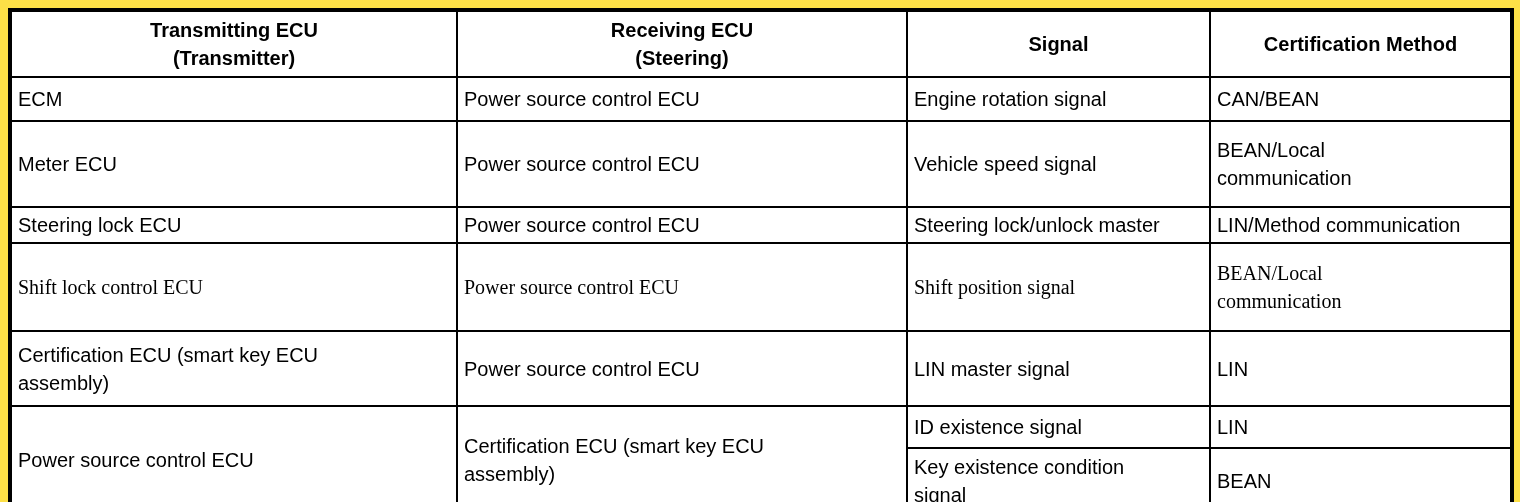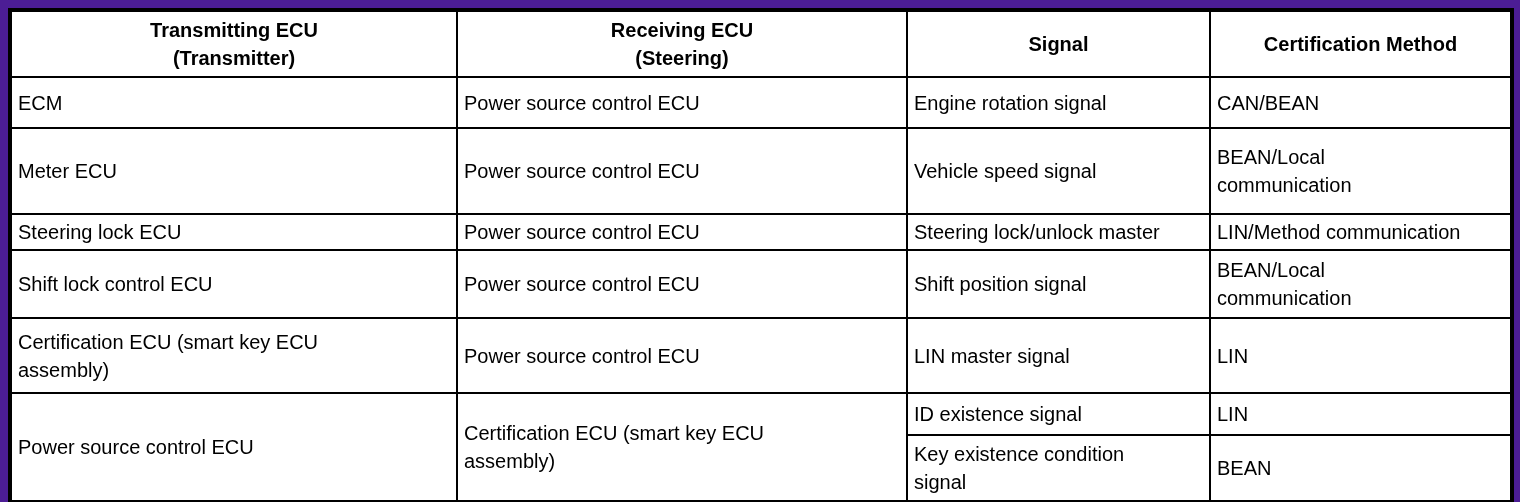--- a/index.html
+++ b/index.html
@@ -8,21 +8,21 @@
     background: #ffffff;
     width: 1520px;
     height: 502px;
     font-family: "Liberation Sans", sans-serif;
     color: #000000;
   }
   .page {
     position: relative;
     width: 1520px;
     height: 502px;
-    background: #4c1d95;
+    background: #fde047;
     overflow: hidden;
   }
   table.doc-table {
     position: absolute;
     left: 8px;
     top: 8px;
     width: 1502px;
     border-collapse: collapse;
     table-layout: fixed;
     background: #ffffff;
@@ -38,24 +38,24 @@
     text-align: left;
     white-space: pre-line;
     overflow: hidden;
   }
   table.doc-table th {
     font-weight: bold;
     text-align: center;
     padding: 4px 4px;
   }
   tr.r-head { height: 66px; }
-  tr.r-1 { height: 51px; }
+  tr.r-1 { height: 44px; }
   tr.r-2 { height: 86px; }
   tr.r-3 { height: 28px; }
-  tr.r-4 { height: 68px; }
+  tr.r-4 { height: 88px; font-family: Liberation Serif, serif; }
   tr.r-5 { height: 75px; }
   tr.r-6a { height: 42px; }
   tr.r-6b { height: 67px; }
 </style>
 </head>
 <body>
 
 <div class="page">
   <table class="doc-table">
     <colgroup>

